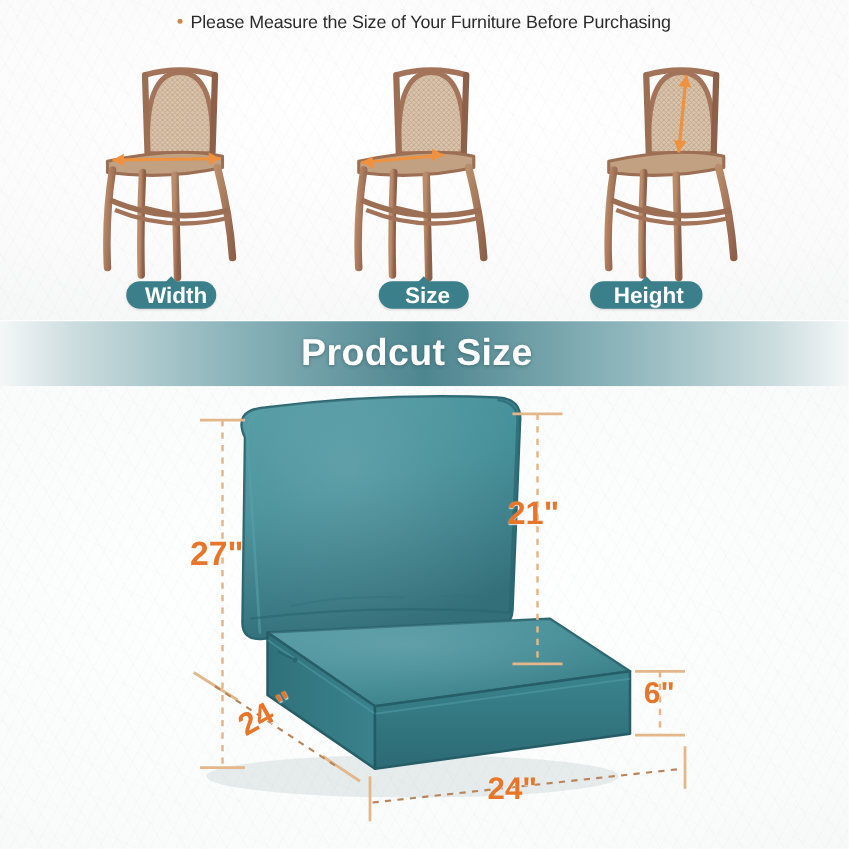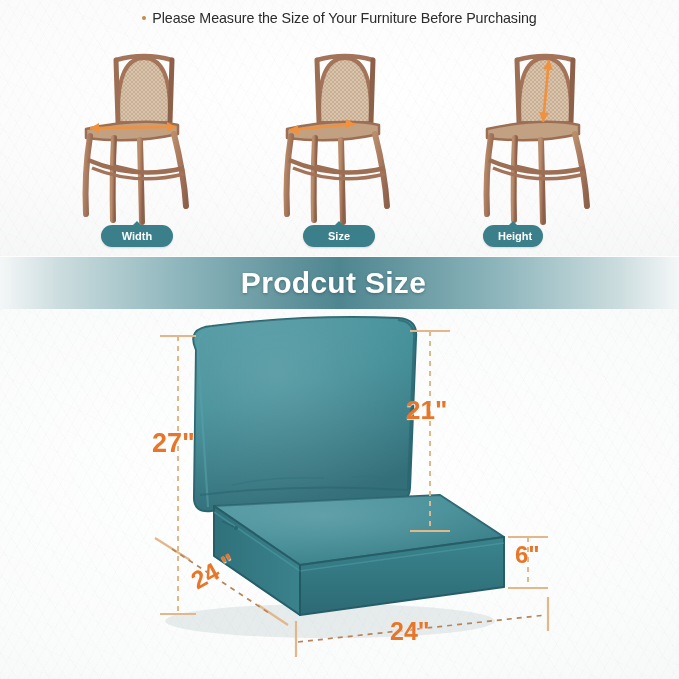--- a/index.html
+++ b/index.html
@@ -74,40 +74,40 @@
 
   
   .size-badge {
     position: absolute;
     top: 225px;
     height: 22px;
     padding: 0 15px;
     border-radius: 11px;
     background: #3a7f89;
     color: #ffffff;
-    font-size: 11px;
+    font-size: 18px;
     font-weight: bold;
     line-height: 22px;
-    text-align: center;
+    text-align: right;
     white-space: nowrap;
     box-shadow: 0 1px 2px rgba(0,0,0,0.13);
   }
   .size-badge::before {
     content: "";
     position: absolute;
     left: 50%;
     top: -4px;
     transform: translateX(-50%);
     border-left: 5px solid transparent;
     border-right: 5px solid transparent;
     border-bottom: 5px solid #3a7f89;
   }
   #badge-width  { left: 101px; width: 72px; }
   #badge-depth  { left: 303px; width: 72px; }
-  #badge-height { left: 483px; width: 60px; }
+  #badge-height { left: 472px; width: 90px; }
 
   
   #banner {
     position: absolute;
     left: 0; top: 257px;
     width: 679px; height: 52px;
     background: linear-gradient(to right,
       #f4f7f8 0%,
       #cbdcde 9%,
       #8fb7bd 26%,

